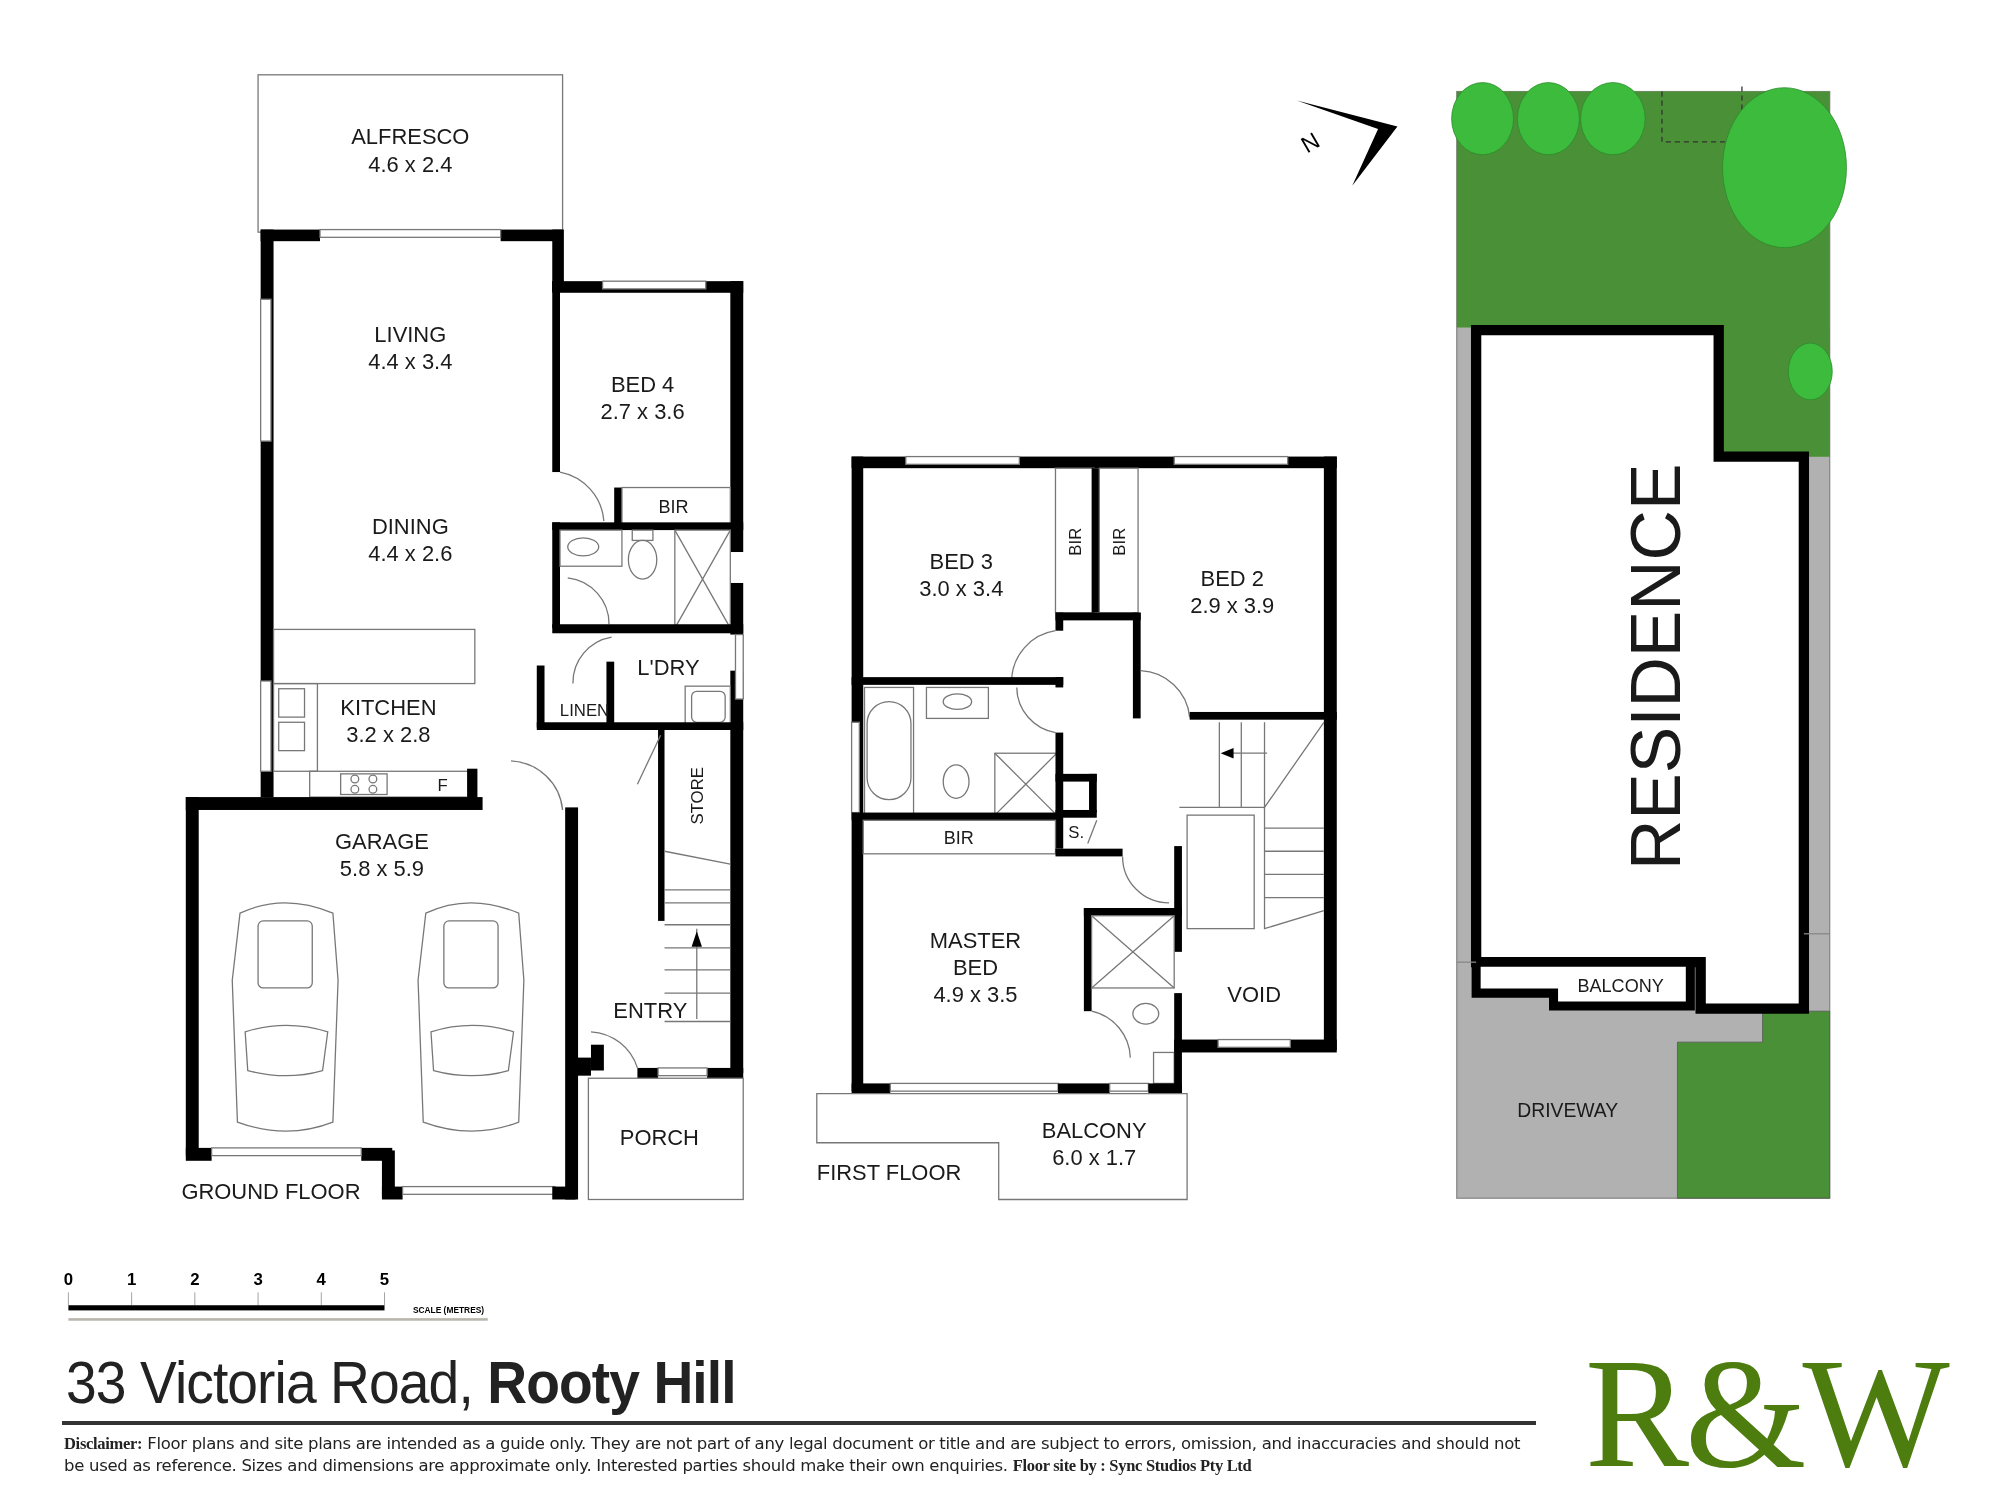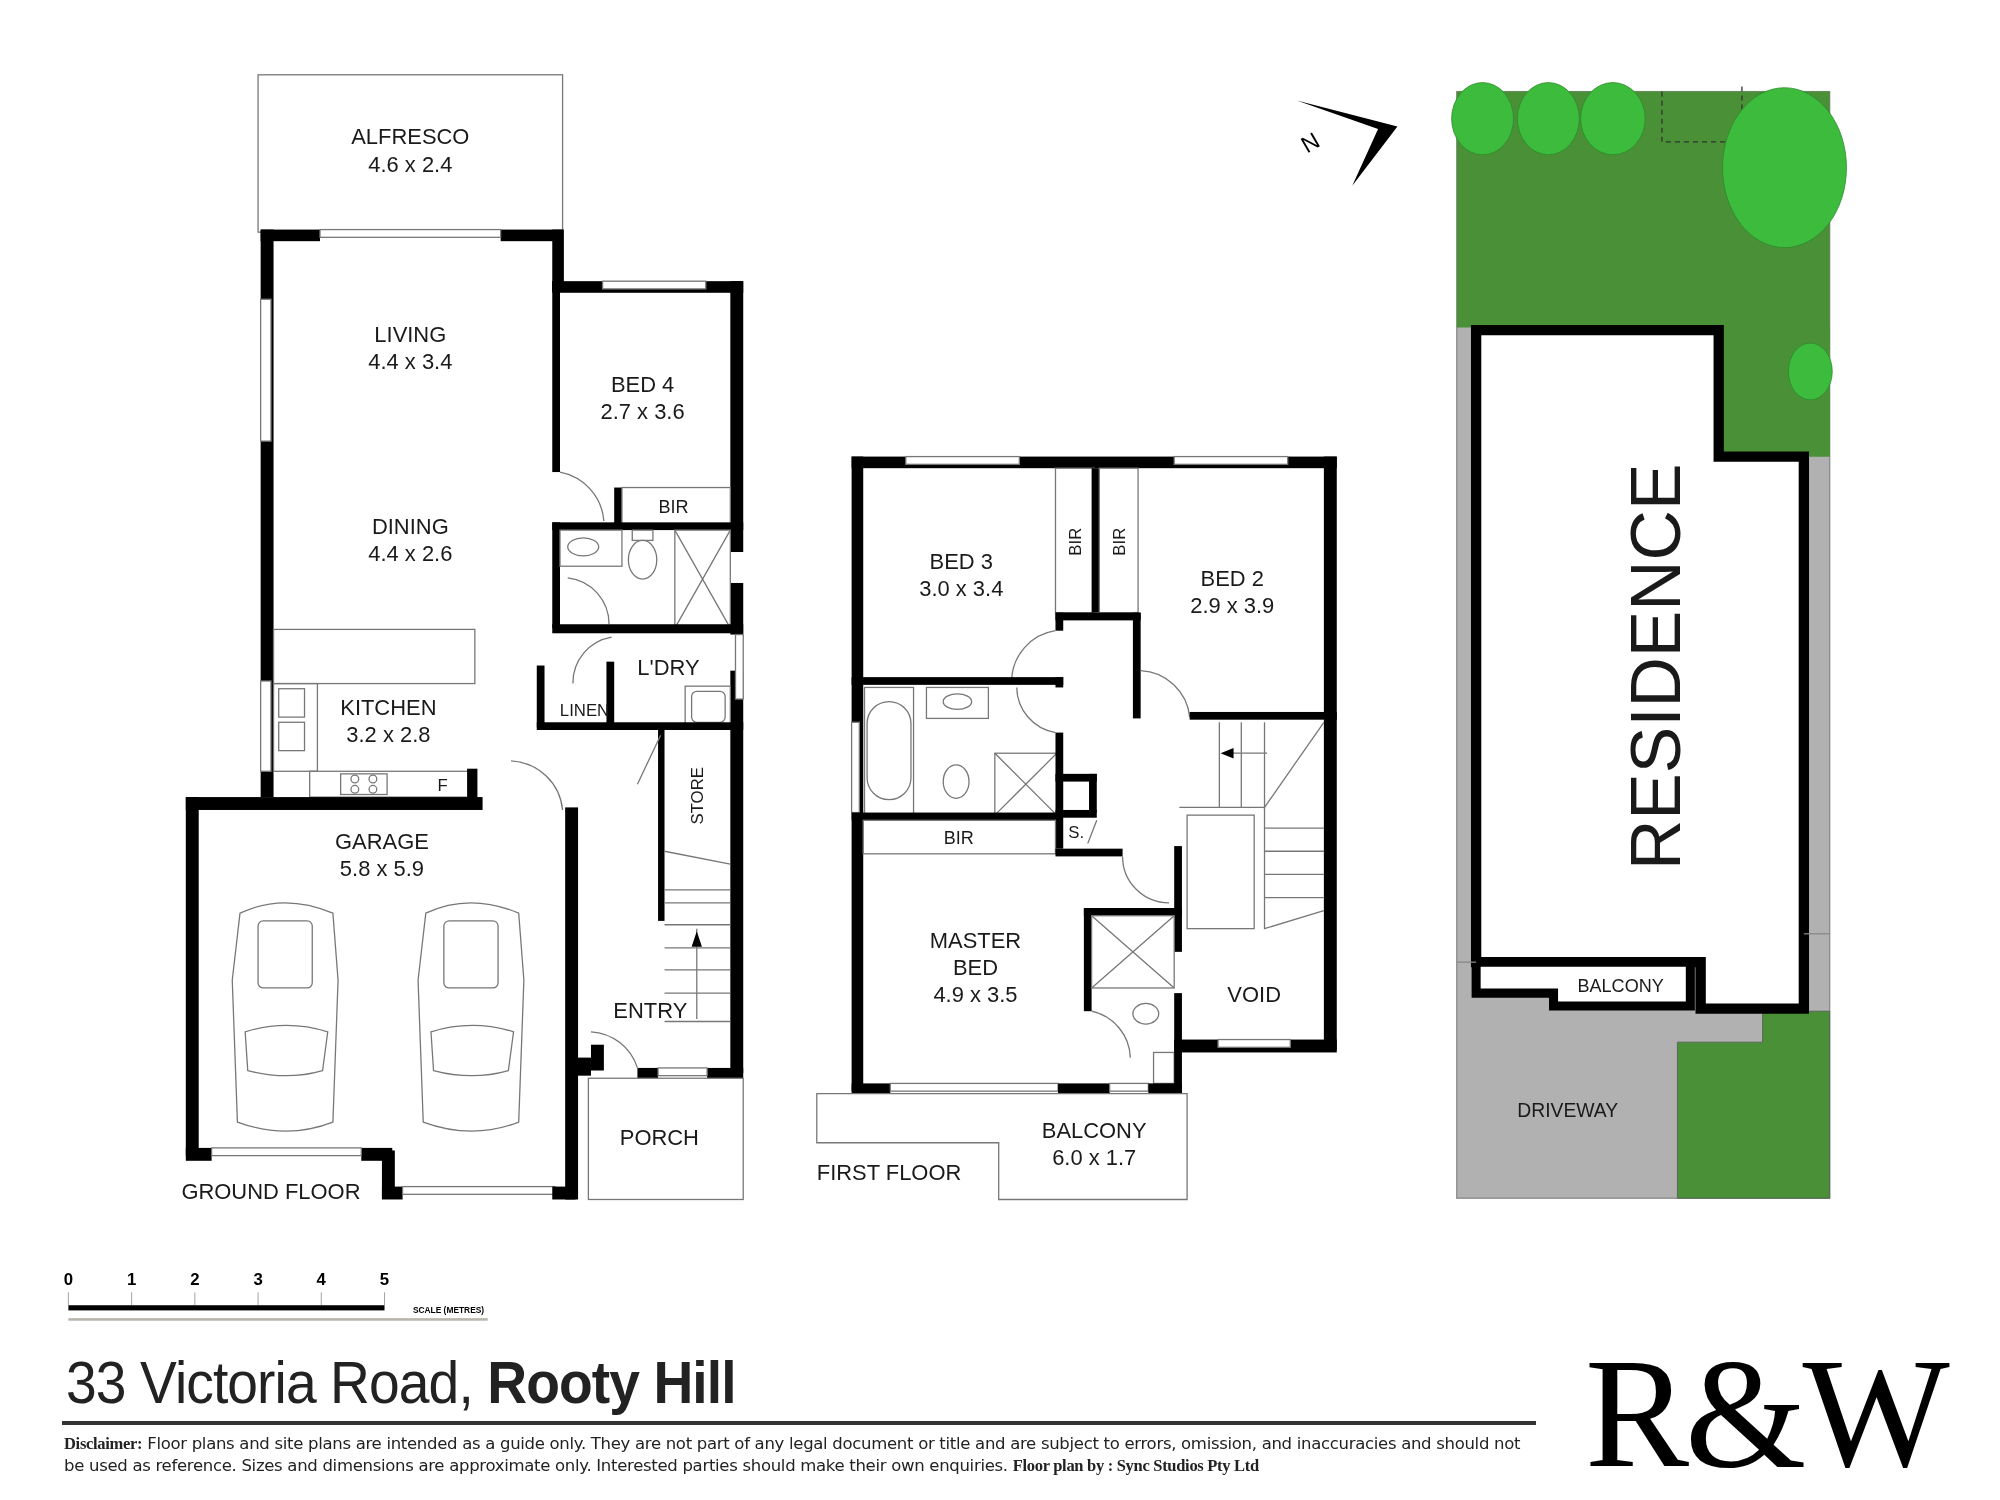--- a/index.html
+++ b/index.html
@@ -7,21 +7,21 @@
   #plan{position:absolute;left:0;top:0;width:2000px;height:1500px;}
   .lbl{font-family:"Liberation Sans",sans-serif;fill:#1a1a1a;text-anchor:middle;}
   .wall{fill:#000;}
   .thin{fill:none;stroke:#777;stroke-width:1;}
   .win{fill:#fff;stroke:#777;stroke-width:1;}
   .title{position:absolute;left:66px;top:1348px;font-size:60px;color:#222;letter-spacing:-1px;font-family:"Liberation Sans",sans-serif;transform:scaleX(0.92);transform-origin:left;}
   .title b{font-weight:bold;}
   .rule{position:absolute;left:62px;top:1421px;width:1474px;height:4px;background:#333;}
   .disc{position:absolute;left:64px;top:1433px;width:1480px;font-size:16.5px;line-height:22px;color:#222;font-family:"DejaVu Sans",sans-serif;letter-spacing:-0.3px;}
   .disc b{font-weight:bold;font-family:Liberation Serif, serif;}
-  .logo{position:absolute;left:1585px;top:1336px;font-family:"Liberation Serif",serif;font-size:156px;line-height:1;color:#000000;letter-spacing:-4px;transform:scaleX(1.0);}
+  .logo{position:absolute;left:1585px;top:1336px;font-family:"Liberation Serif",serif;font-size:156px;line-height:1;color:#4d7c0f;letter-spacing:-4px;transform:scaleX(1.0);}
 </style>
 </head>
 <body>
 
 <svg id="plan" viewBox="0 0 1550 1163" preserveAspectRatio="none" xmlns="http://www.w3.org/2000/svg">
 
   <g>
 
     <rect x="200" y="58" width="236" height="122" class="thin"></rect>
 
@@ -262,15 +262,15 @@
 </svg>
 
 <div class="title">
   <span>33 Victoria Road,</span>
   <b>Rooty Hill</b>
 </div>
 <div class="rule"></div>
 <div class="disc">
   <b>Disclaimer:</b>
   <span>Floor plans and site plans are intended as a guide only. They are not part of any legal document or title and are subject to errors, omission, and inaccuracies and should not be used as reference. Sizes and dimensions are approximate only. Interested parties should make their own enquiries.</span>
-  <b>Floor plan by : Sync Studios Pty Ltd</b>
+  <b>Floor site by : Sync Studios Pty Ltd</b>
 </div>
 <div class="logo">R&amp;W</div>
 
 </body></html>

